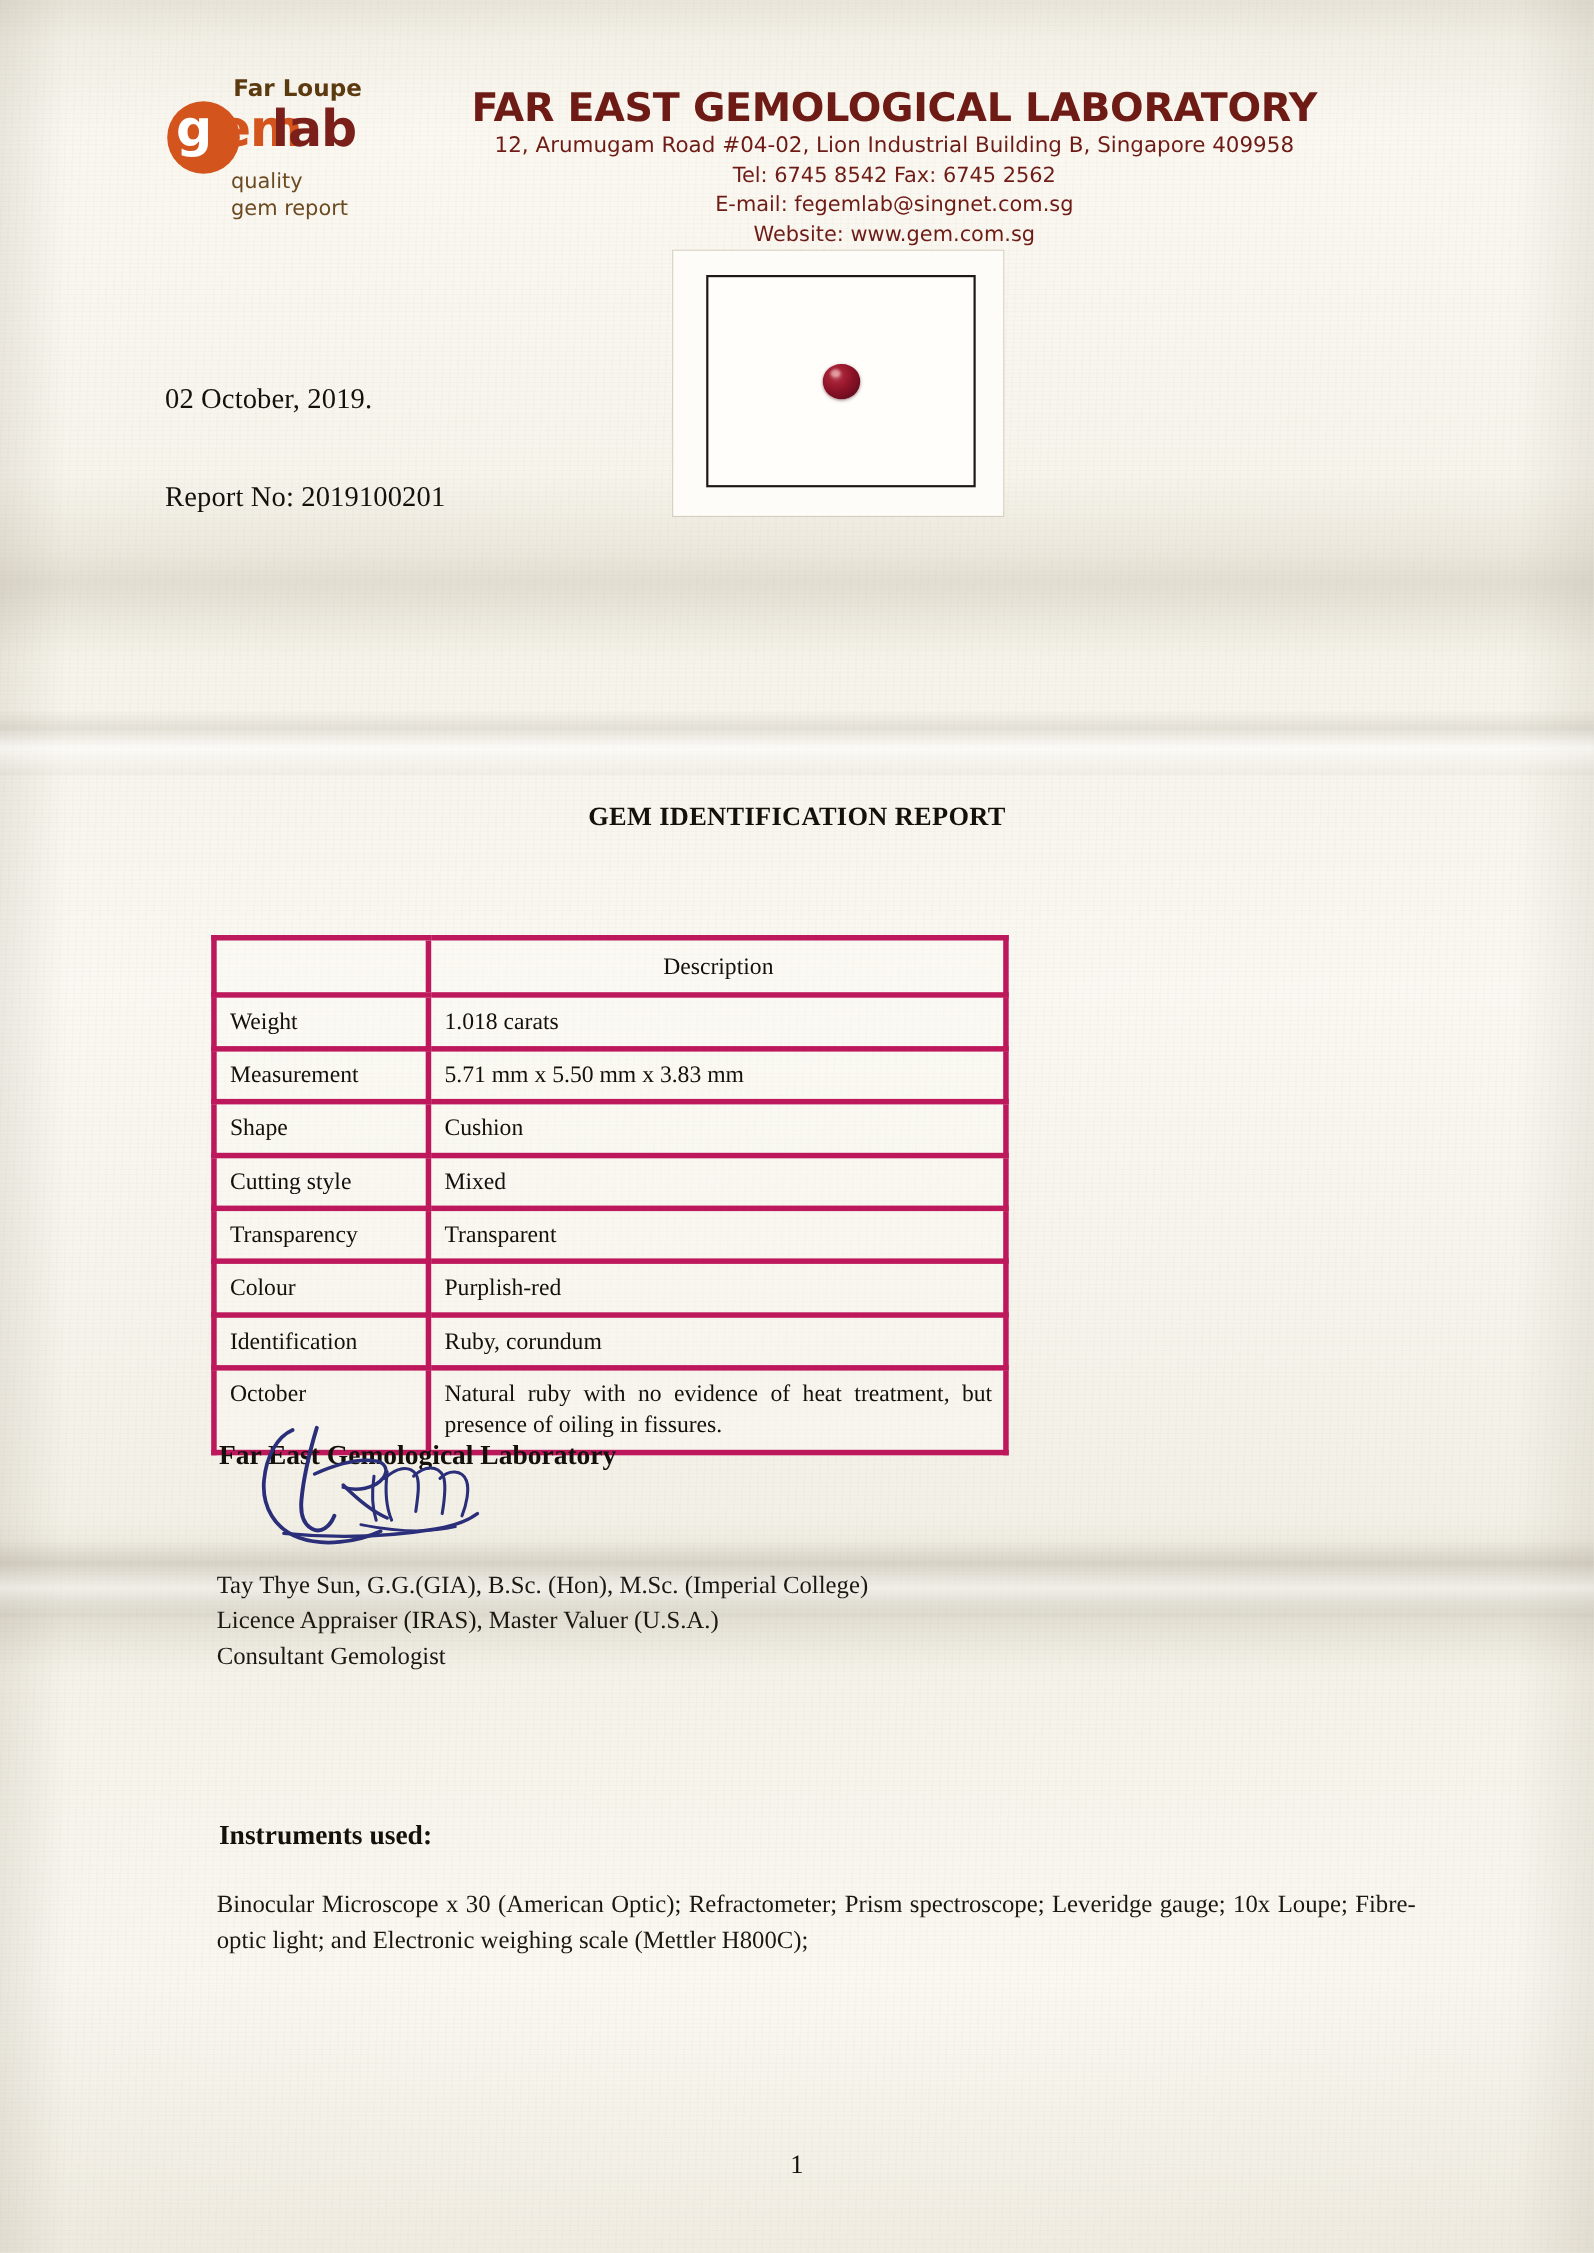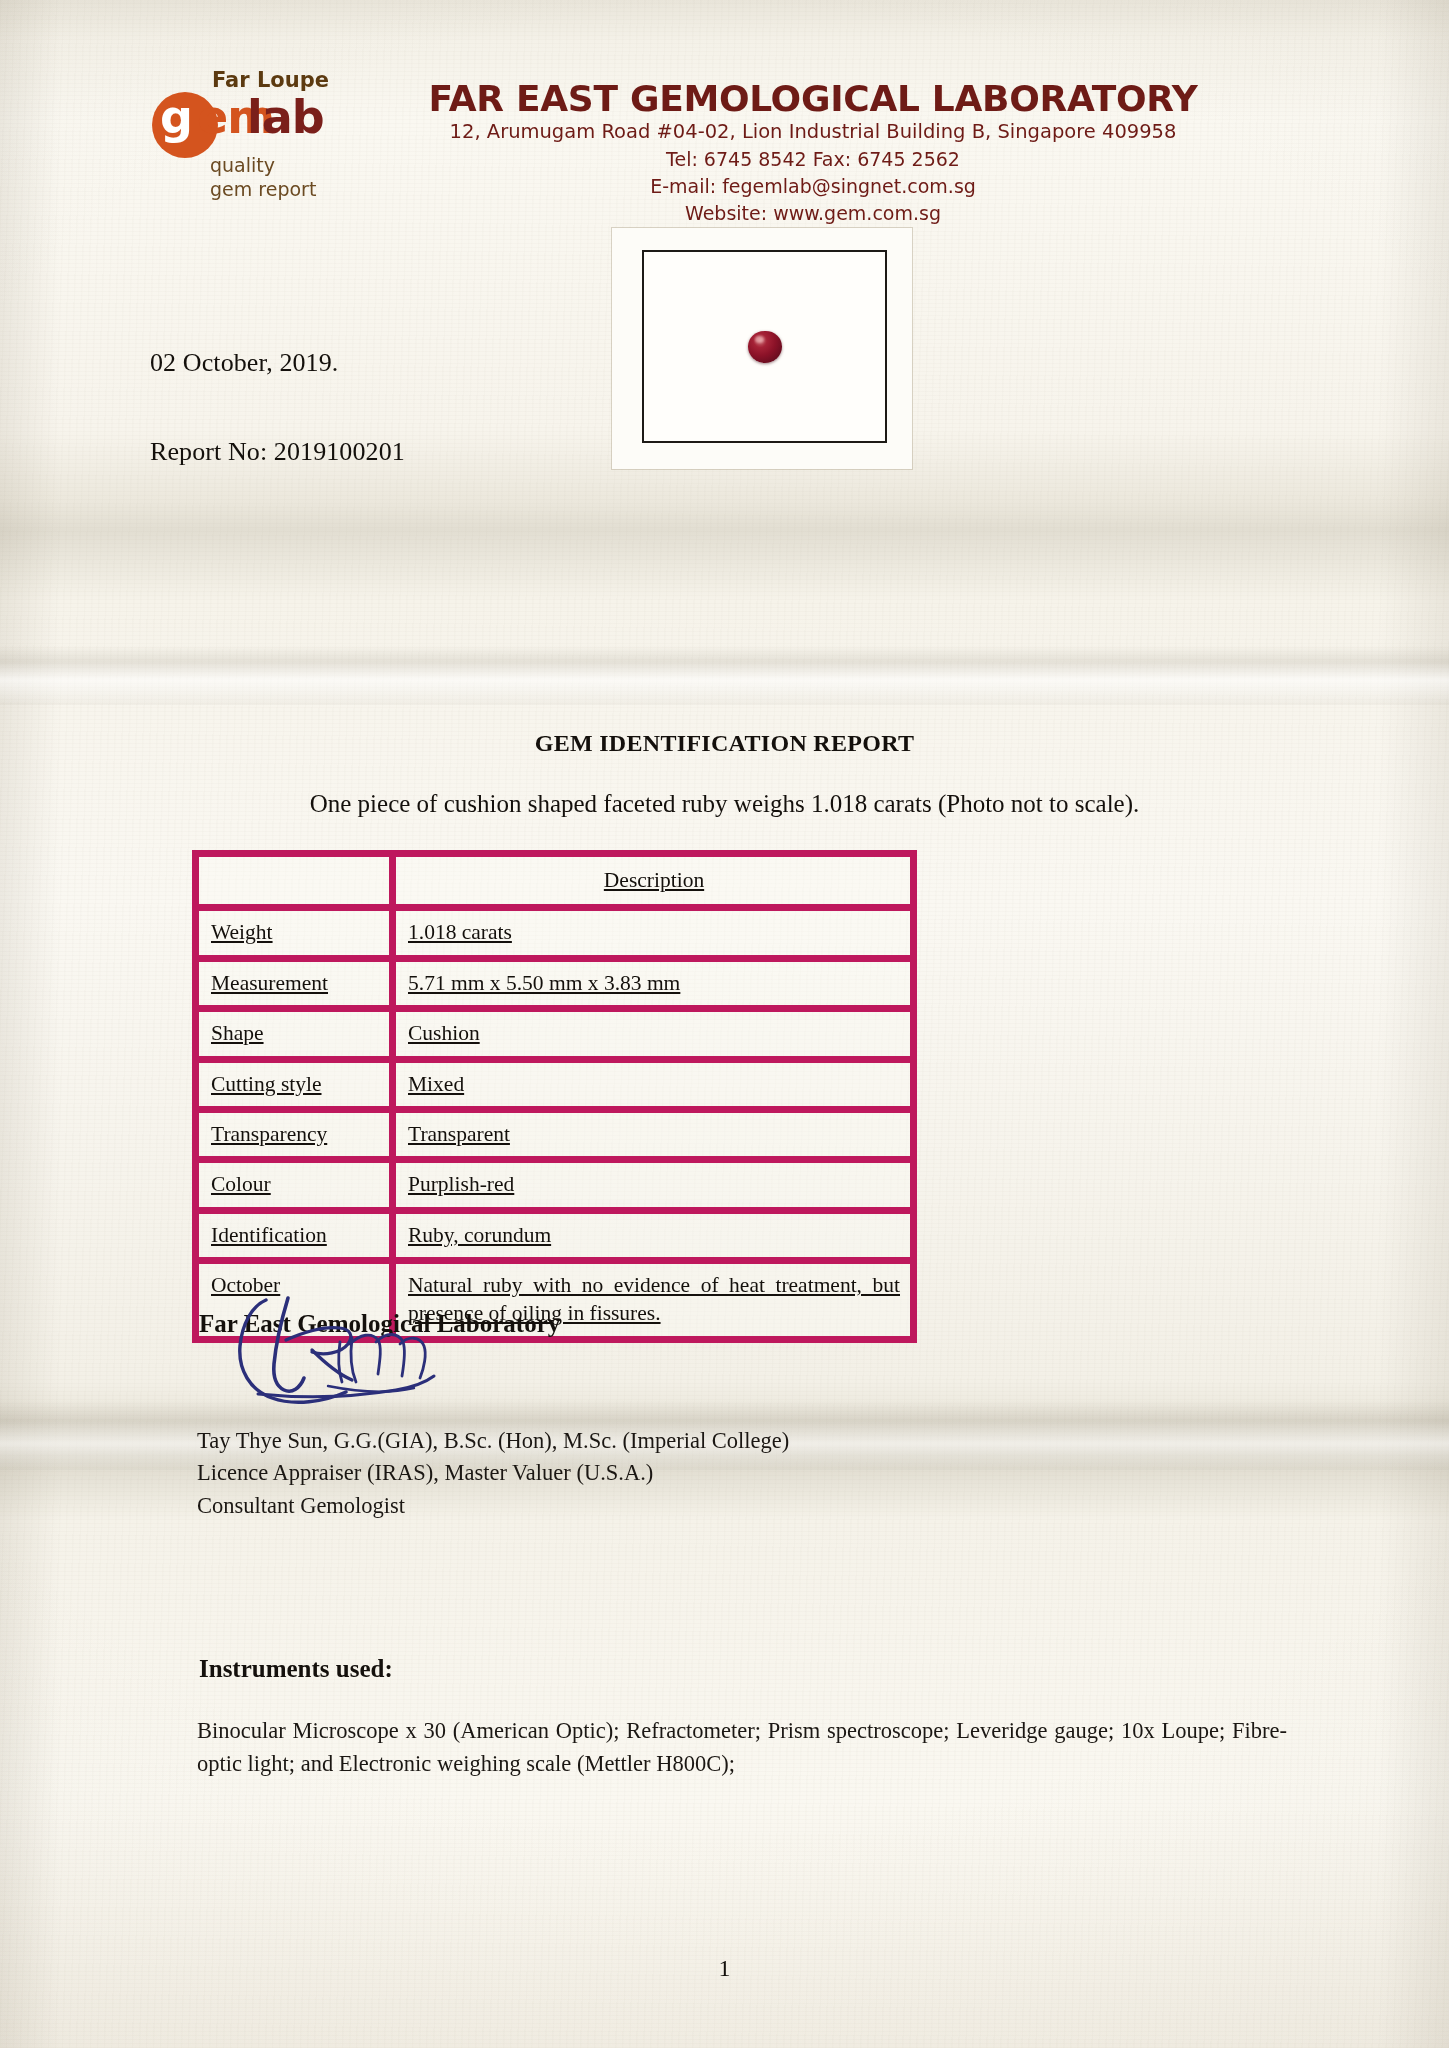--- a/index.html
+++ b/index.html
@@ -253,26 +253,25 @@
   .spec-table {
     position: absolute;
     left: 192px; top: 850px;
     width: 725px;
     border-collapse: collapse;
     table-layout: fixed;
     font-size: 21.5px;
     color: #14100c;
   }
   .spec-table td {
-    border: 7px solid #be185d;
+    border: 5px solid #be185d;
     padding: 7px 10px 8px 12px;
     vertical-align: top;
     line-height: 1.32;
     background: rgba(253,251,245,0.35);
-    text-decoration: underline;
   }
   .spec-table .col-label { width: 168px; }
   .spec-table tr.head td {
     text-align: center;
     padding-top: 9px;
     padding-bottom: 10px;
   }
   .spec-table tr.head td.col-label { border-right: 1px solid #4a443a; }
   .comments-cell { text-align: justify; }
 
@@ -364,21 +363,20 @@
   <div class="date-line">02 October, 2019.</div>
   <div class="report-line">Report No: 2019100201</div>
 
   <div class="photo-card">
     <div class="photo-inner">
       <div class="gem"></div>
     </div>
   </div>
 
   <div class="section-title">GEM IDENTIFICATION REPORT</div>
-  <div class="lead-line">One piece of cushion shaped faceted ruby weighs 1.018 carats (Photo not to scale).</div>
 
   <table class="spec-table">
     <tbody>
       <tr class="head">
         <td class="col-label"></td>
         <td>Description</td>
       </tr>
       <tr>
         <td class="col-label">Weight</td>
         <td>1.018  carats</td>

